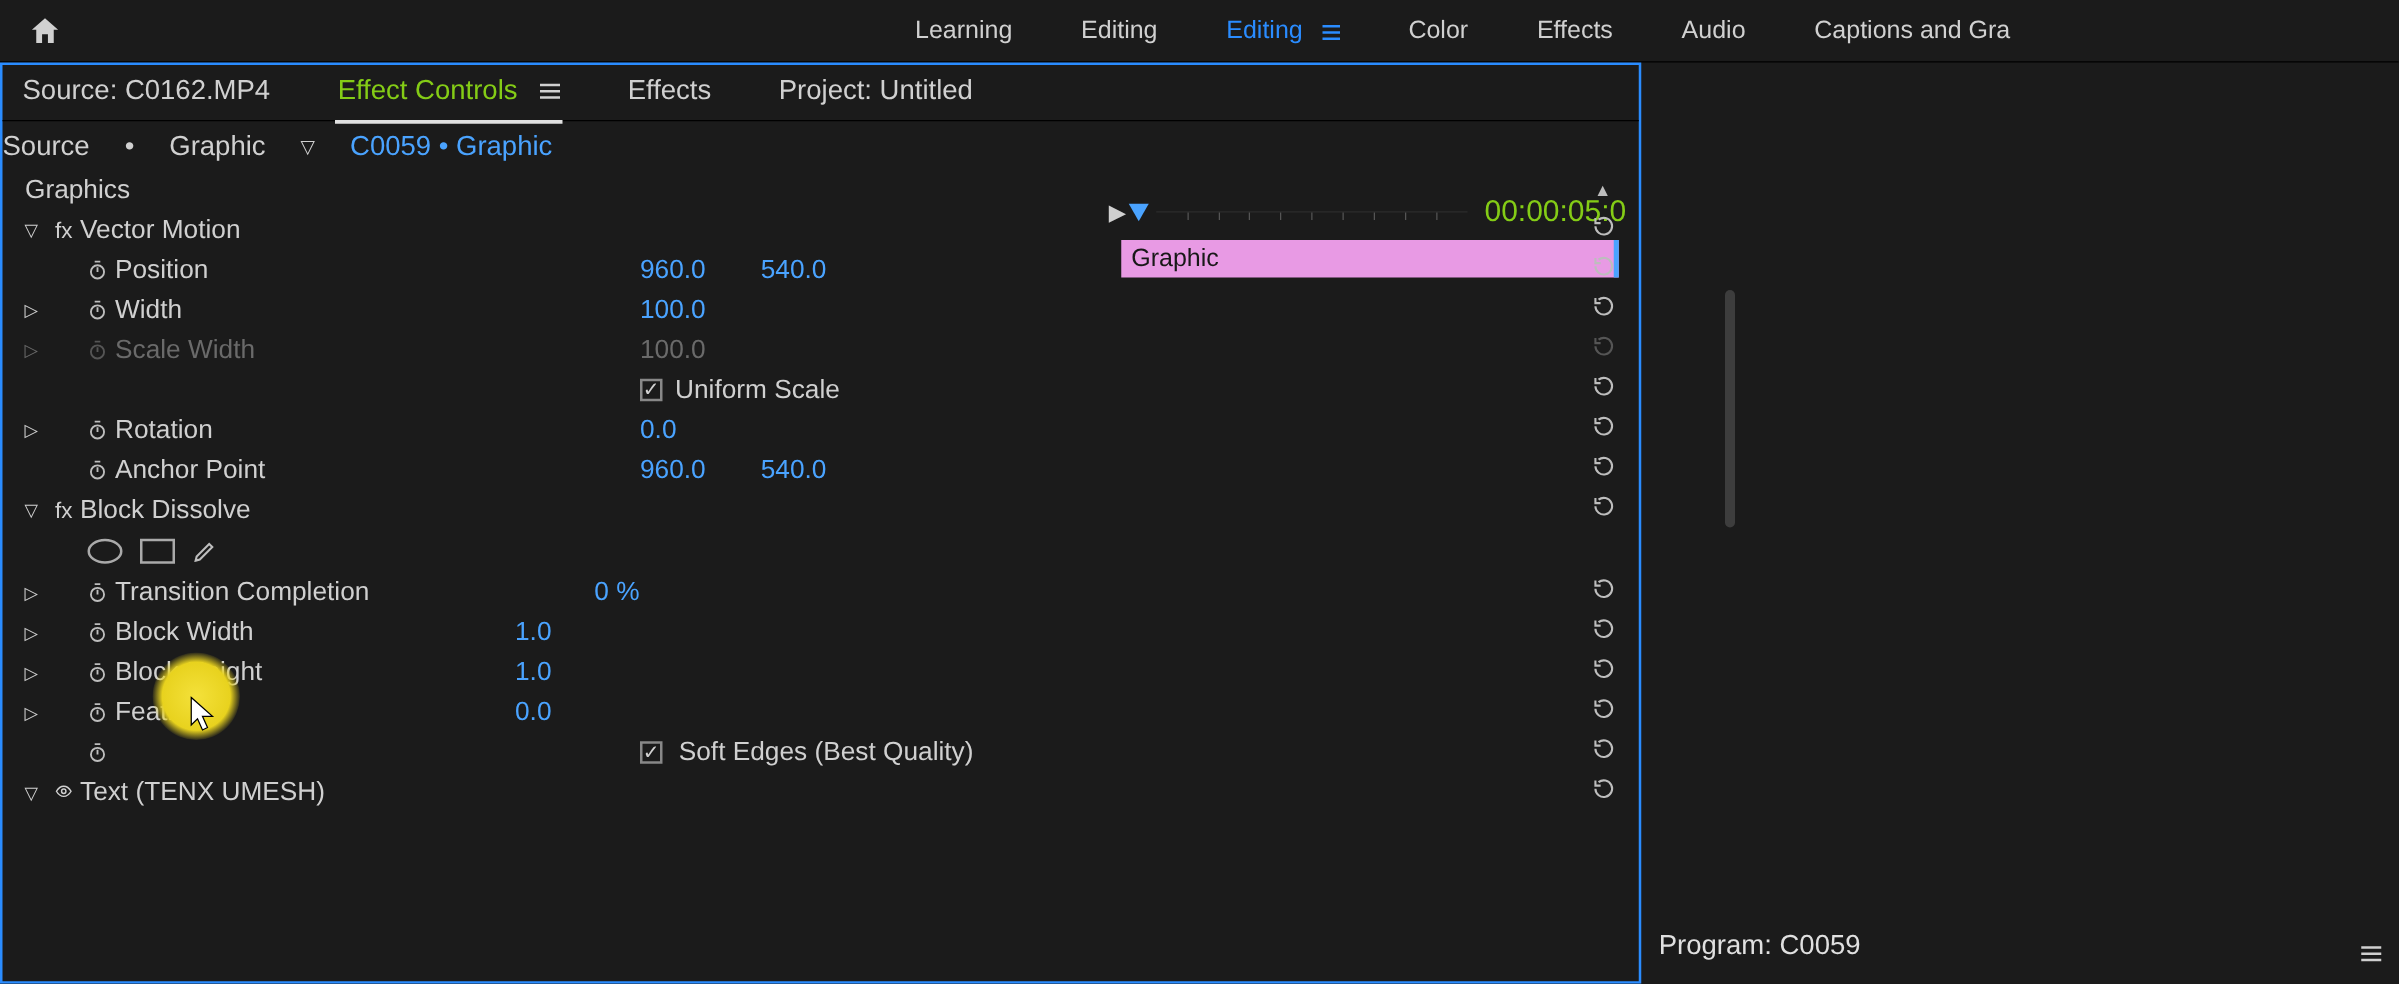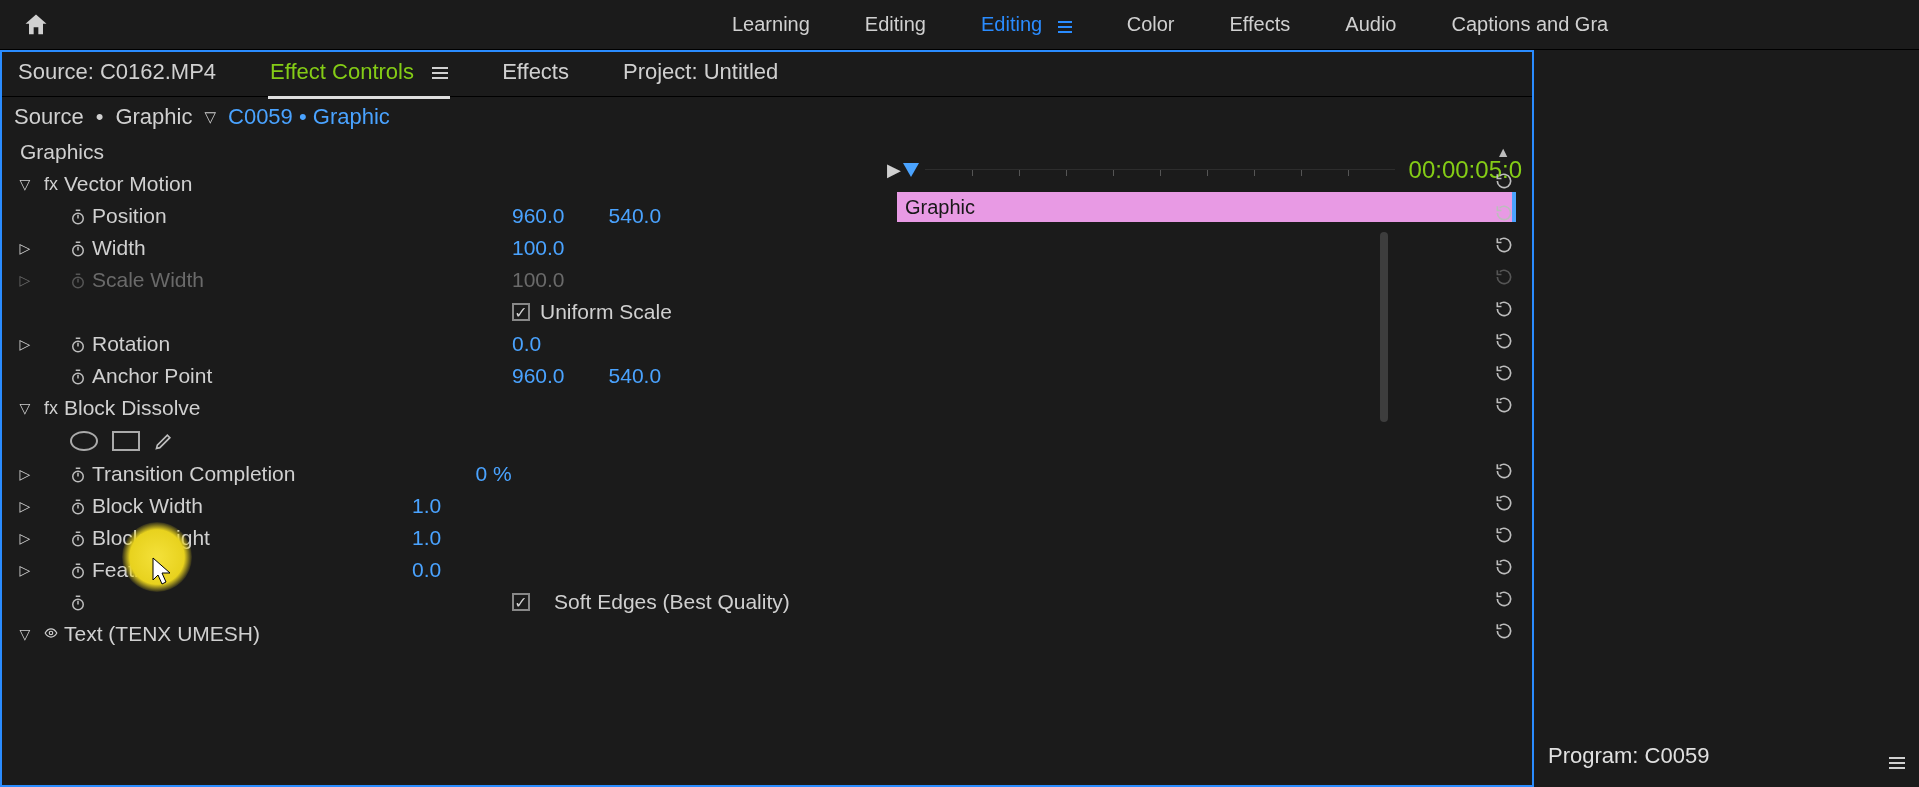--- a/index.html
+++ b/index.html
@@ -6,31 +6,31 @@
 body{background:#1b1b1b;width:1919px;height:787px;overflow:hidden;color:#d0d0d0}
 
 .topbar{height:50px;background:#1b1b1b;display:flex;align-items:center;padding:0 10px;border-bottom:1px solid #000}
 .home-ic{width:32px;height:30px;display:flex;align-items:center;justify-content:center;margin-left:10px}
 .ws-tabs{display:flex;gap:55px;margin-left:680px;font-size:20px}
 .ws-tab{color:#d0d0d0;cursor:pointer}
 .ws-tab.active{color:#2a8cff;position:relative}
 .ws-submenu{color:#2a8cff;margin-left:10px;font-size:16px}
 
 .main{display:flex;height:737px}
-.left{width:1534px;border:2px solid #2a8cff;position:relative}
+.left{width:1313px;border:2px solid #2a8cff;position:relative}
 .right{flex:1;padding:18px 14px;font-size:22px;color:#e0e0e0;display:flex;align-items:flex-end;gap:10px}
 
 .ptabs{display:flex;align-items:center;height:44px;padding:0 14px;gap:50px;font-size:22px}
 .ptab{color:#d0d0d0;padding:8px 2px 12px;cursor:pointer;position:relative}
 .ptab.active{color:#84cc16}
 .ptab.active::after{content:"";position:absolute;left:0;right:0;bottom:-2px;height:3px;background:#e0e0e0}
 .ptab-menu{display:inline-flex;flex-direction:column;gap:3px;margin-left:12px;vertical-align:middle}
 .ptab-menu span{width:16px;height:2px;background:#d0d0d0;display:block}
 
-.srcrow{display:flex;align-items:center;height:40px;padding:0 12px;gap:12px;font-size:22px;border-top:1px solid #000}
+.srcrow{display:flex;align-items:center;height:40px;padding:0 0;gap:28px;font-size:22px;border-top:1px solid #000}
 .srcrow .chev{font-size:15px;color:#d0d0d0}
 .srclnk{color:#4aa3ff}
 
 .tcrow{position:absolute;top:98px;left:885px;right:10px;display:flex;align-items:center;height:40px}
 .tcplay{color:#d0d0d0;font-size:18px;margin-right:6px}
 .tcmarker{width:0;height:0;border-left:8px solid transparent;border-right:8px solid transparent;border-top:14px solid #4aa3ff;margin-left:-4px}
 .tcruler{flex:1;height:2px;border-top:1px solid #2d2d2d;position:relative;margin:0 6px}
 .tcruler i{position:absolute;top:0;width:1px;height:6px;background:#555}
 .tctime{font-size:24px;color:#84cc16;margin-left:8px}
 
@@ -361,21 +361,21 @@
           <span class="col-fx"></span>
         <span class="col-sw">
             <span class="stopwatch"><svg viewBox="0 0 24 24" fill="none" stroke="#bdbdbd" stroke-width="2">
                 <circle cx="12" cy="14" r="7"></circle>
                 <path d="M12 14V9M9 3h6"></path>
               </svg></span>
           </span>
         <span class="col-label"></span>
         <span style="flex:0 0 280px"></span>
         <span class="chk checked"></span>
-        <span style="margin-left:24px">Soft Edges (Best Quality)</span>
+        <span style="margin-left:13px">Soft Edges (Best Quality)</span>
         <span class="reset"><svg width="20" height="20" viewBox="0 0 24 24" fill="none" stroke="#bdbdbd" stroke-width="2">
               <path d="M4 12a8 8 0 1 0 3-6.3"></path>
               <path d="M4 4v5h5"></path>
             </svg></span>
       </div>
 
       <div class="prow">
         <span class="col-toggle">▽</span>
         <span class="col-fx"><svg viewBox="0 0 24 24" width="20" height="14" fill="none" stroke="#d0d0d0" stroke-width="2">
               <path d="M2 12s4-7 10-7 10 7 10 7-4 7-10 7S2 12 2 12z"></path>

